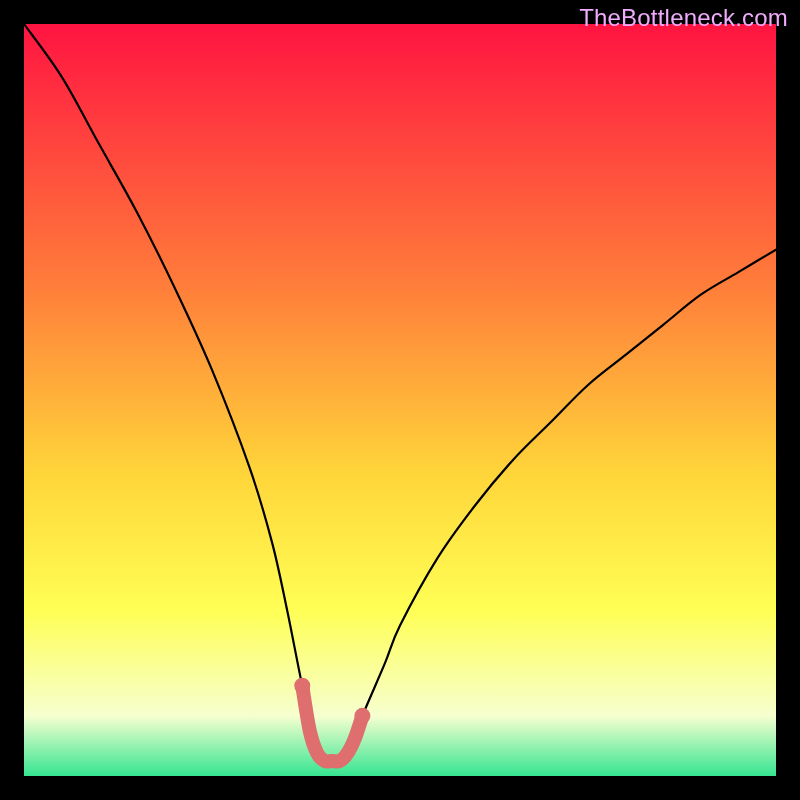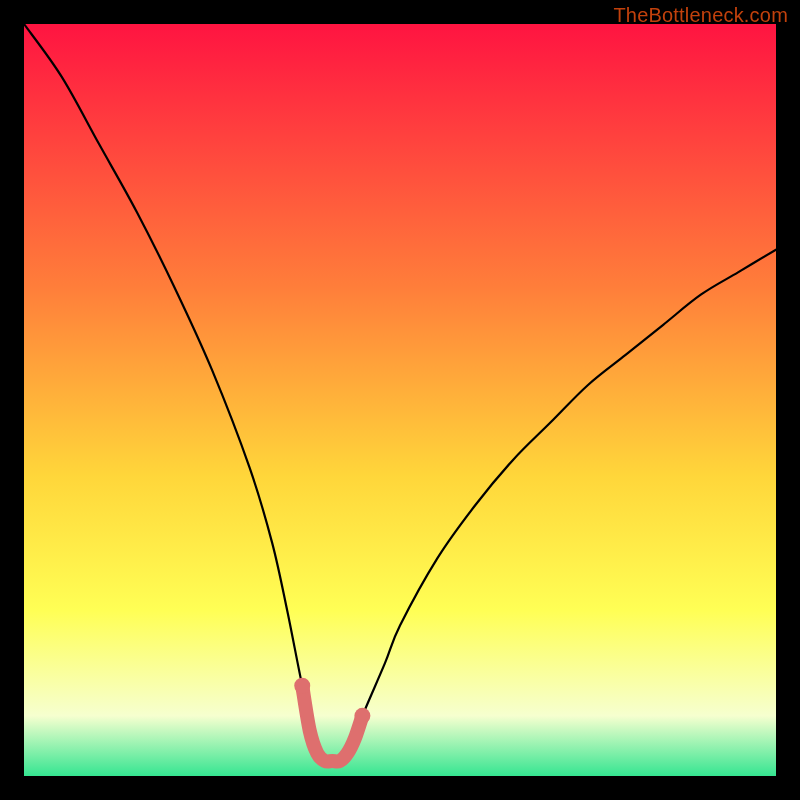--- a/index.html
+++ b/index.html
@@ -14,23 +14,23 @@
     position: relative;
     width: 800px;
     height: 800px;
     background: #000;
   }
   .watermark {
     position: absolute;
     top: 4px;
     right: 12px;
     font-family: Arial, Helvetica, sans-serif;
-    font-size: 20px;
+    font-size: 24px;
     font-weight: 500;
-    color: #c2410c;
+    color: #f0abfc;
     letter-spacing: 0.2px;
     z-index: 10;
   }
   .plot {
     position: absolute;
     left: 24px;
     top: 24px;
     width: 752px;
     height: 752px;
   }

